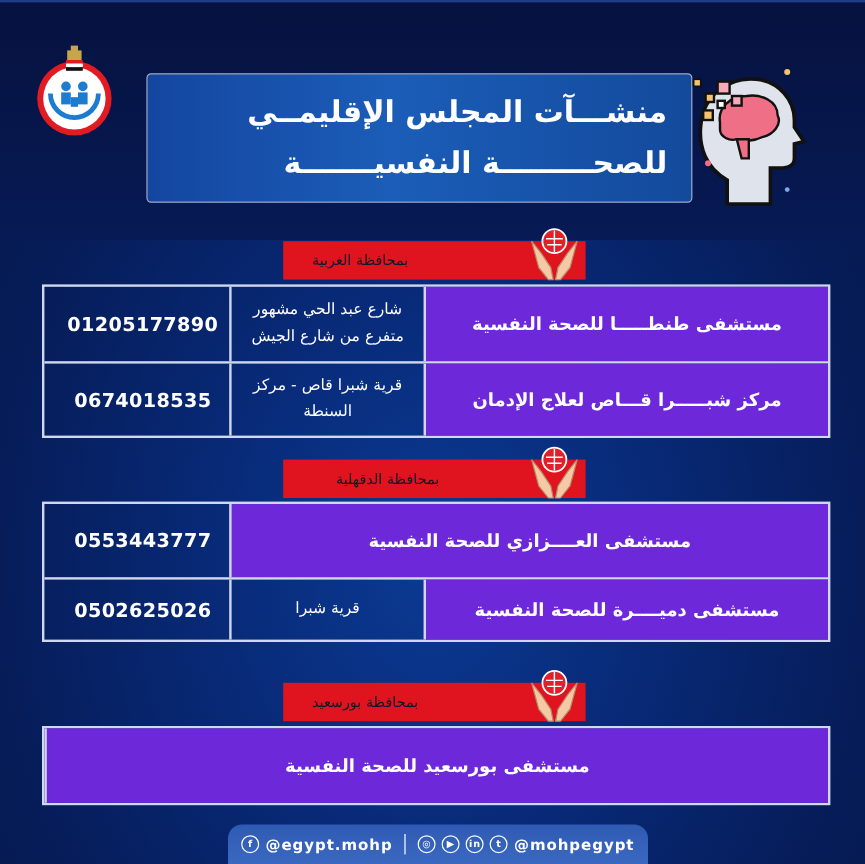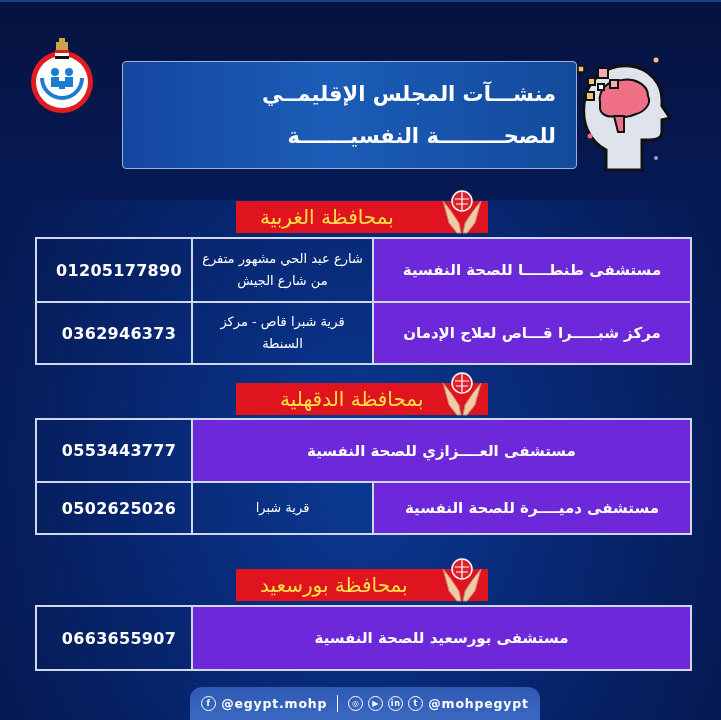--- a/index.html
+++ b/index.html
@@ -21,51 +21,51 @@
 
   
   .title-box {
     position: absolute; left: 122px; top: 61px; width: 455px; height: 108px;
     border: 1.5px solid #9fb1d8; border-radius: 4px;
     background: linear-gradient(90deg, #1446a0 0%, #1b5db8 45%, #134a9c 100%);
     display:flex; flex-direction:column; align-items:flex-end; justify-content:center;
     padding-right: 20px;
   }
   .title-line {
-    direction: rtl; font-weight: bold; color:#fff; font-size: 21px; line-height: 42px;
+    direction: rtl; font-weight: bold; color:#fff; font-size: 25px; line-height: 42px;
     font-family: "DejaVu Sans", sans-serif; letter-spacing: 0;
   }
   .head-icon { position:absolute; left:568px; top:52px; width:110px; height:120px; }
 
   
   .sec-head {
     position:absolute; left:236px; width:252px; height:32px;
     background:#e0141e; display:flex; align-items:center; justify-content:flex-start;
   }
   .sec-head-label {
-    direction: rtl; color:#fde047; font-size:20px; padding-left:24px; white-space:nowrap;
+    direction: rtl; color:#0f172a; font-size:12px; padding-left:24px; white-space:nowrap;
     font-family: "DejaVu Sans", sans-serif;
   }
   .sec-icon { position:absolute; width:50px; height:50px; }
 
   
   .tbl {
     position:absolute; left:35px; width:657px;
     border: 2px solid #cfd8ee; display:flex; flex-direction:column;
   }
   .row { display:flex; height:62px; }
   .row + .row { border-top: 2px solid #cfd8ee; }
   .c-phone {
     width:144px; display:flex; align-items:center; justify-content:center;
     font-weight:bold; font-size:16px; color:#fff; letter-spacing:0.3px;
     font-family:"DejaVu Sans", sans-serif;
     margin-left:10px;
   }
   .c-addr {
-    width:181px; border-left: 2px solid #cfd8ee;
+    width:162px; border-left: 2px solid #cfd8ee;
     display:flex; align-items:center; justify-content:center; text-align:center;
     direction: rtl; font-size:13px; line-height:22px; color:#fff;
     font-family:"DejaVu Sans", sans-serif; padding: 0 8px;
   }
   .c-name {
     flex:1; background:#6d28d9; border-left: 2px solid #cfd8ee;
     display:flex; align-items:center; justify-content:center;
     direction: rtl; font-weight:bold; font-size:15px; color:#fff;
     font-family:"DejaVu Sans", sans-serif; white-space:nowrap;
   }
@@ -137,21 +137,21 @@
   <circle cx="25" cy="14" r="10" fill="#e0202a" stroke="#fff" stroke-width="1.5"></circle>
   <path d="M25 5 L25 23 M18 12 L32 12 M19 17 L31 17" stroke="#fff" stroke-width="1.2"></path>
 </svg>
 <div class="tbl" style="top:237px;">
   <div class="row">
     <div class="c-phone">01205177890</div>
     <div class="c-addr">شارع عبد الحي مشهور متفرع من شارع الجيش</div>
     <div class="c-name">مستشفى طنطـــــا للصحة النفسية</div>
   </div>
   <div class="row">
-    <div class="c-phone">0362946373</div>
+    <div class="c-phone">0674018535</div>
     <div class="c-addr">قرية شبرا قاص - مركز السنطة</div>
     <div class="c-name">مركز شبـــــرا قـــاص لعلاج الإدمان</div>
   </div>
 </div>
 
 <div class="sec-head" style="top:383px;padding-left:20px;">
   <span class="sec-head-label">بمحافظة الدقهلية</span>
 </div>
 <svg class="sec-icon" style="left:437px; top:369px;" viewBox="0 0 50 50">
   <path d="M6 14 L12 36 L20 46 L24 46 L22 36 L14 24 Z" fill="#f3c9a6" stroke="#b98a6a" stroke-width="1"></path>
@@ -175,21 +175,20 @@
   <span class="sec-head-label">بمحافظة بورسعيد</span>
 </div>
 <svg class="sec-icon" style="left:437px; top:555px;" viewBox="0 0 50 50">
   <path d="M6 14 L12 36 L20 46 L24 46 L22 36 L14 24 Z" fill="#f3c9a6" stroke="#b98a6a" stroke-width="1"></path>
   <path d="M44 14 L38 36 L30 46 L26 46 L28 36 L36 24 Z" fill="#f3c9a6" stroke="#b98a6a" stroke-width="1"></path>
   <circle cx="25" cy="14" r="10" fill="#e0202a" stroke="#fff" stroke-width="1.5"></circle>
   <path d="M25 5 L25 23 M18 12 L32 12 M19 17 L31 17" stroke="#fff" stroke-width="1.2"></path>
 </svg>
 <div class="tbl" style="top:605px;">
   <div class="row" style="height:62px;">
-    <div class="c-phone">0663655907</div>
     <div class="c-name">مستشفى بورسعيد للصحة النفسية</div>
   </div>
 </div>
 
 <div class="footer">
   <span class="soc">f</span>
   <span>@egypt.mohp</span>
   <span class="sep"></span>
   <span class="soc">◎</span>
   <span class="soc">▶</span>

